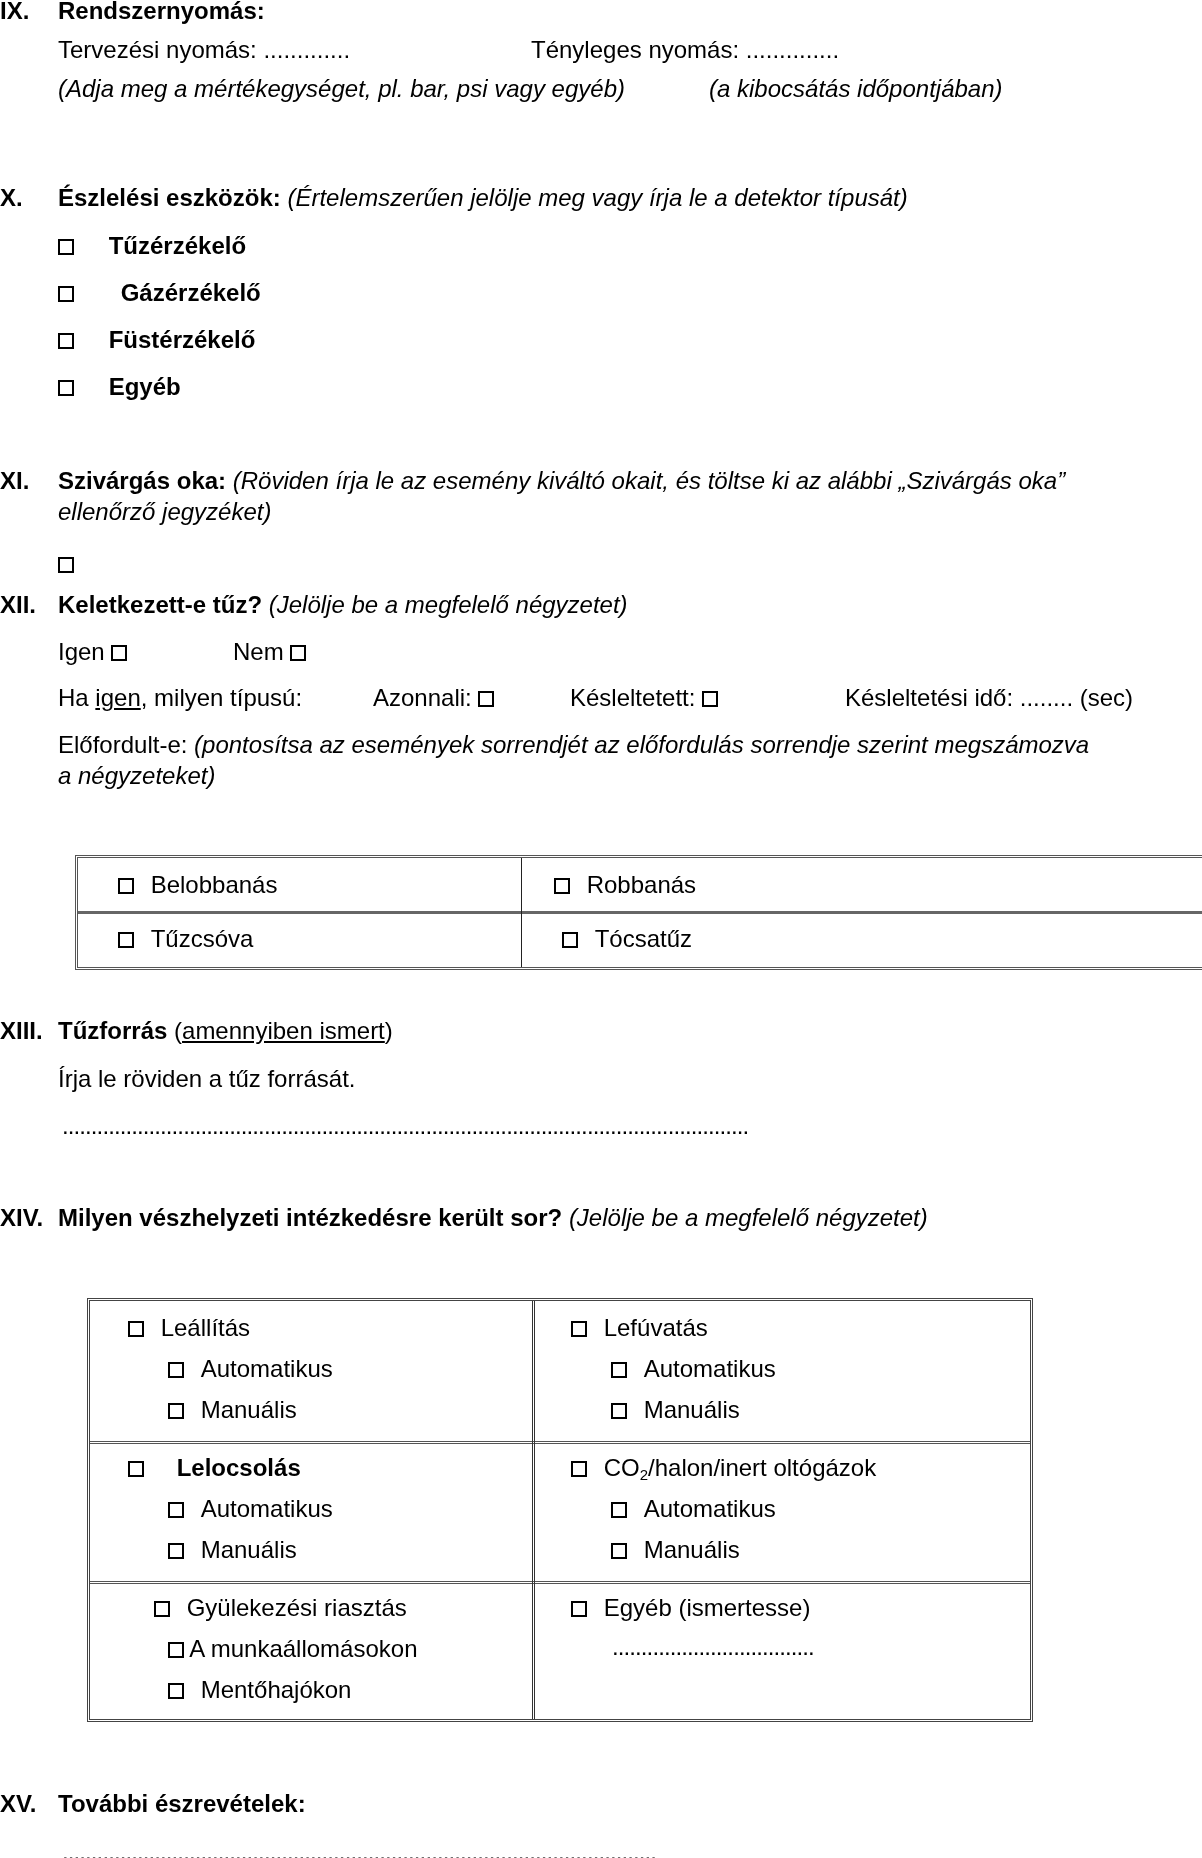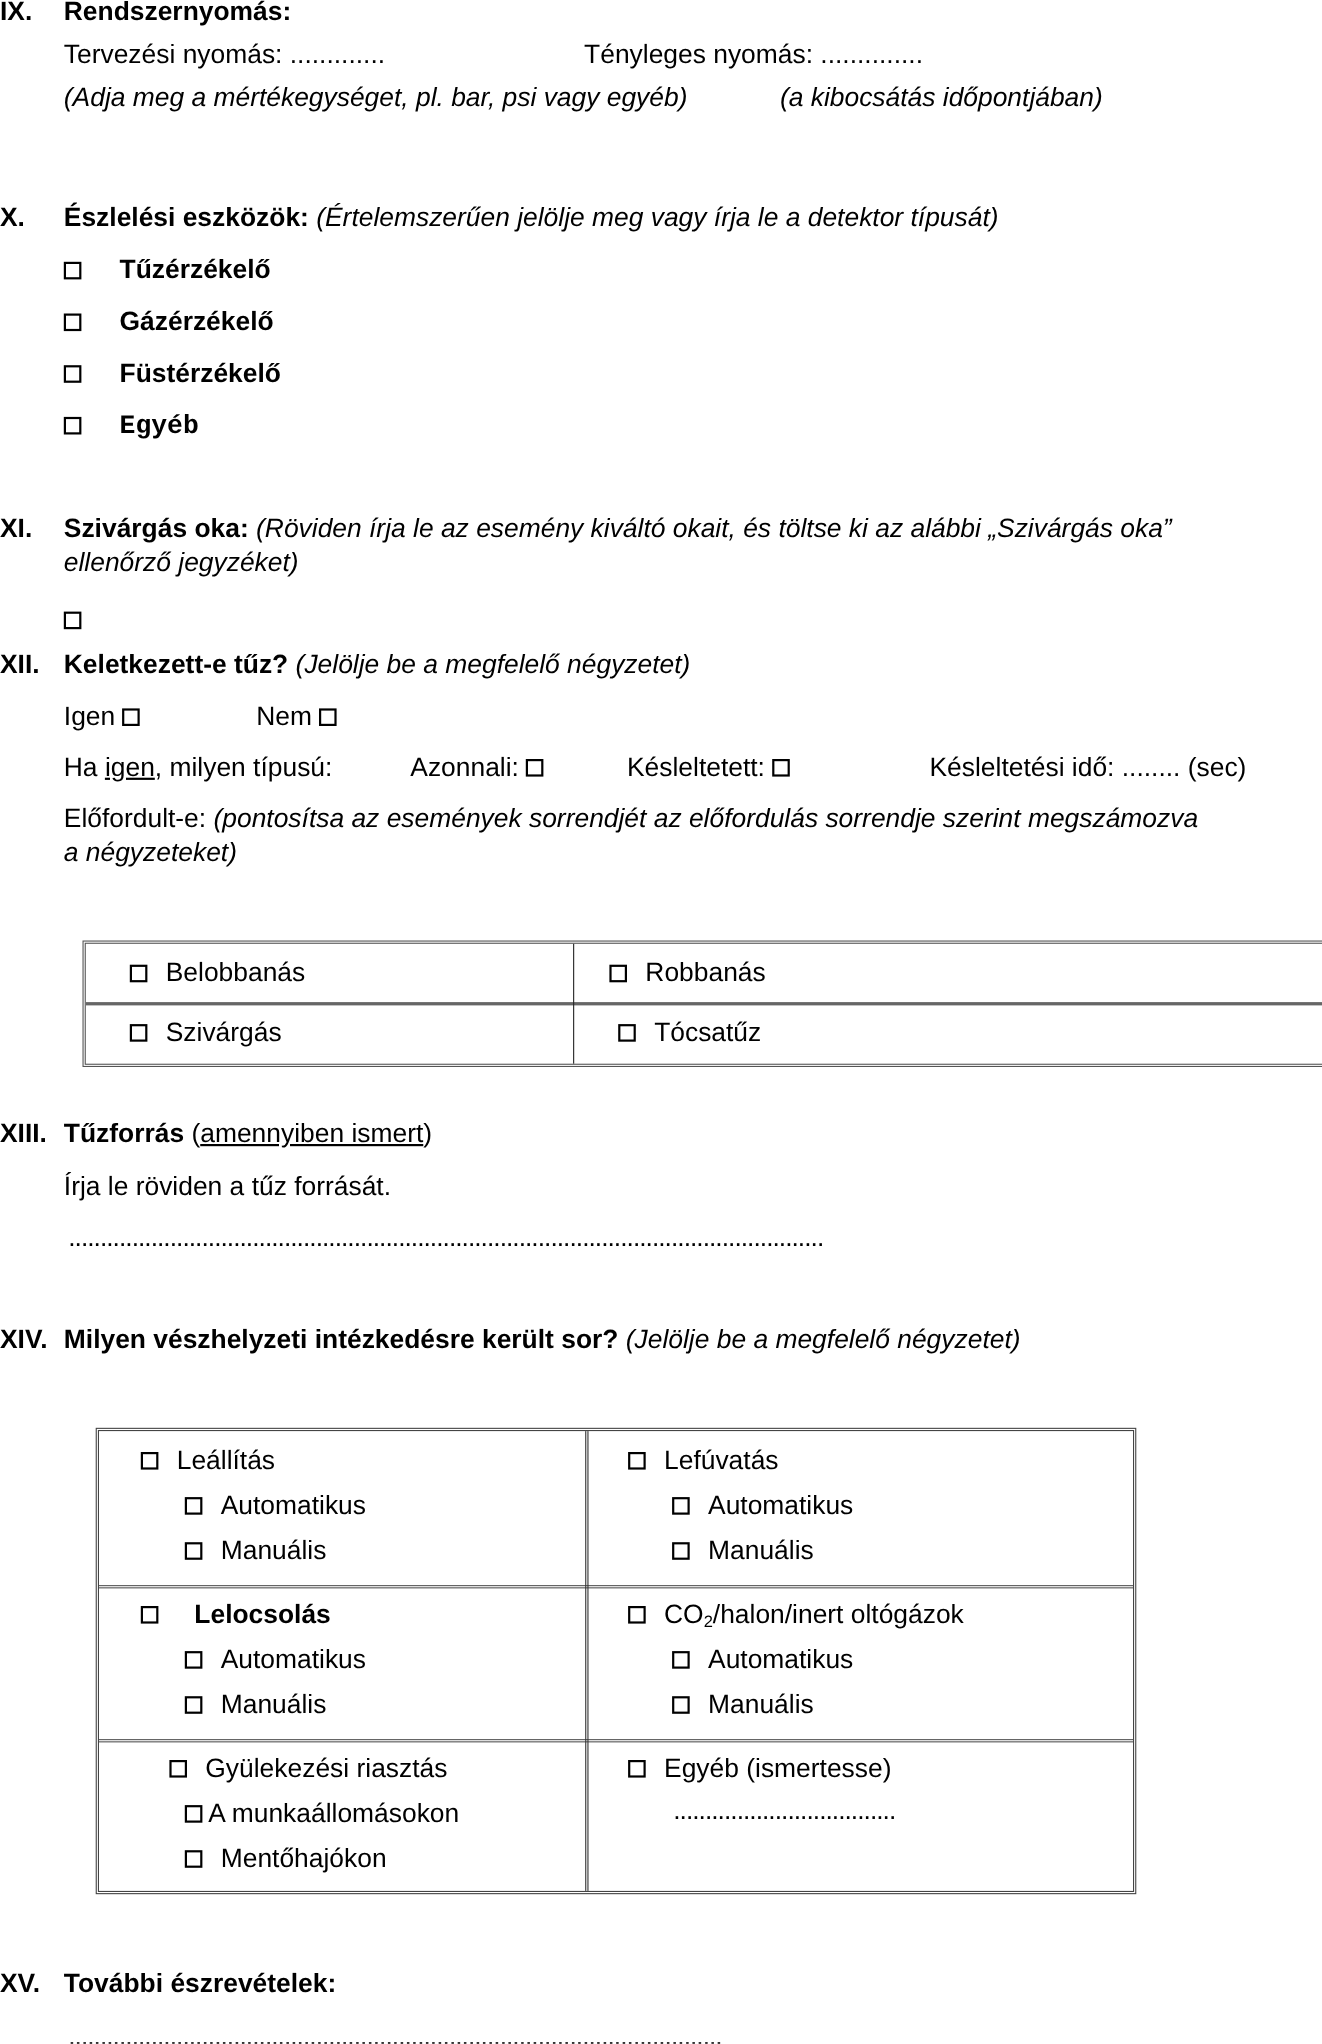--- a/index.html
+++ b/index.html
@@ -40,29 +40,29 @@
 <div class="abs" style="left:58px;top:184px;">
   <span class="b">Észlelési eszközök:</span>
   <span class="i">(Értelemszerűen jelölje meg vagy írja le a detektor típusát)</span>
 </div>
 <div class="abs b" style="left:58px;top:232px;">
   <span class="cb"></span>
   <span style="margin-left:28px;">Tűzérzékelő</span>
 </div>
 <div class="abs b" style="left:58px;top:279px;">
   <span class="cb"></span>
-  <span style="margin-left:28px;">Gázérzékelő</span>
+  <span style="margin-left:40px;">Gázérzékelő</span>
 </div>
 <div class="abs b" style="left:58px;top:326px;">
   <span class="cb"></span>
   <span style="margin-left:28px;">Füstérzékelő</span>
 </div>
 <div class="abs b" style="left:58px;top:373px;">
   <span class="cb"></span>
-  <span style="margin-left:28px;font-family:Liberation Mono, monospace;">Egyéb</span>
+  <span style="margin-left:28px;">Egyéb</span>
 </div>
 
 <div class="abs b" style="left:0;top:467px;">XI.</div>
 <div class="abs" style="left:58px;top:467px;">
   <span class="b">Szivárgás oka:</span>
   <span class="i">(Röviden írja le az esemény kiváltó okait, és töltse ki az alábbi „Szivárgás oka”</span>
 </div>
 <div class="abs i" style="left:58px;top:498px;">ellenőrző jegyzéket)</div>
 <div class="abs" style="left:58px;top:550px;">
   <span class="cb"></span>
@@ -105,21 +105,21 @@
   <div class="cell-item" style="left:40px;top:13px;">
     <span class="cb"></span>
     <span style="margin-left:10px;">Belobbanás</span>
   </div>
   <div class="cell-item" style="left:476px;top:13px;">
     <span class="cb"></span>
     <span style="margin-left:10px;">Robbanás</span>
   </div>
   <div class="cell-item" style="left:40px;top:67px;">
     <span class="cb"></span>
-    <span style="margin-left:10px;">Szivárgás</span>
+    <span style="margin-left:10px;">Tűzcsóva</span>
   </div>
   <div class="cell-item" style="left:484px;top:67px;">
     <span class="cb"></span>
     <span style="margin-left:10px;">Tócsatűz</span>
   </div>
 </div>
 
 <div class="abs b" style="left:0;top:1017px;">XIII.</div>
 <div class="abs" style="left:58px;top:1017px;">
   <span class="b">Tűzforrás</span><span> (</span><span class="u">amennyiben ismert</span><span>)</span>

